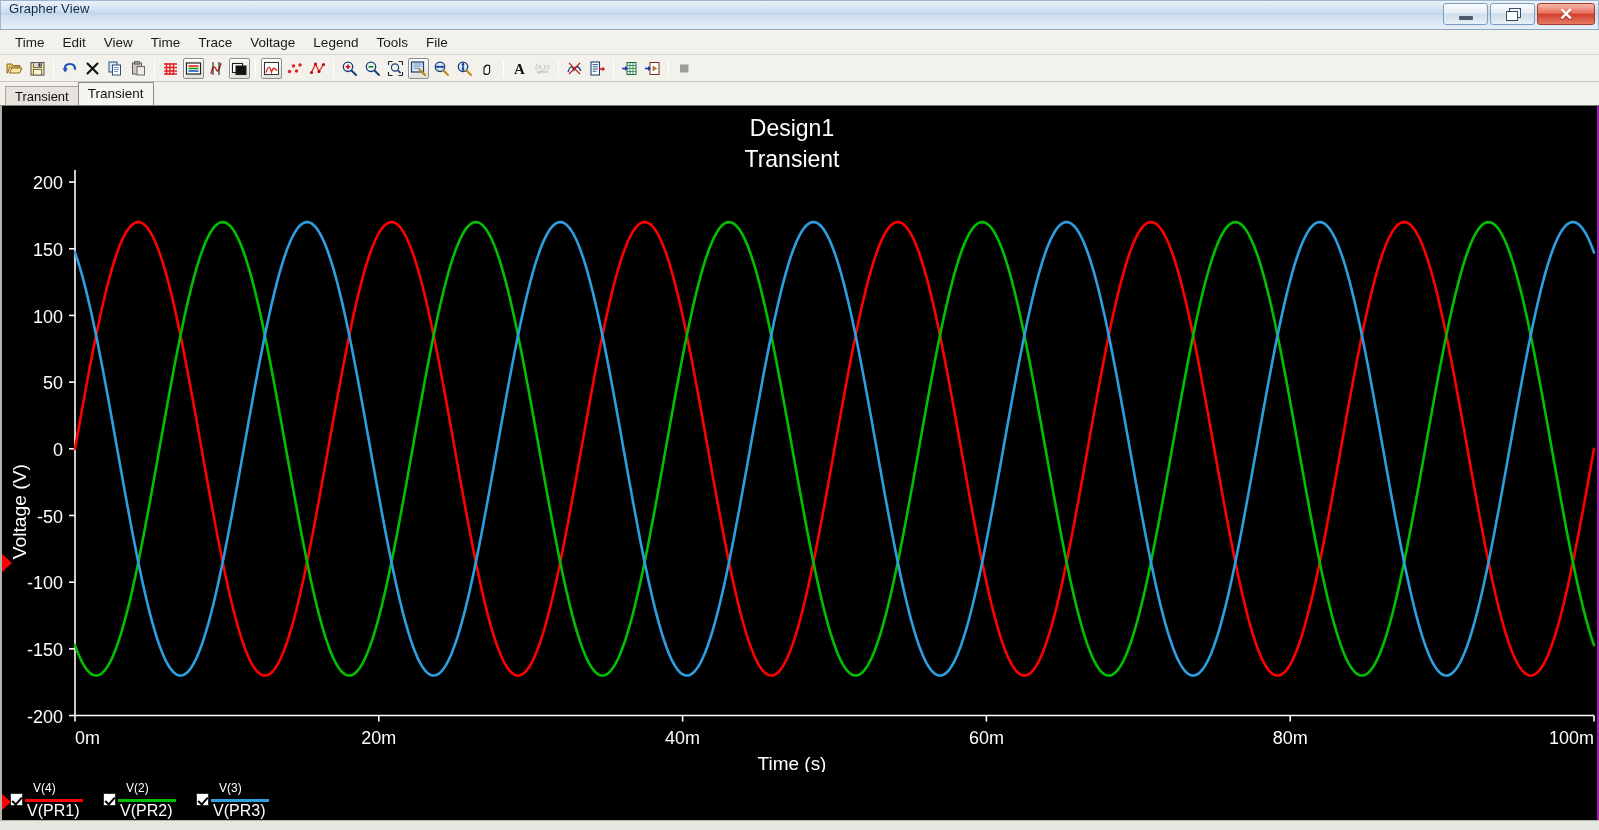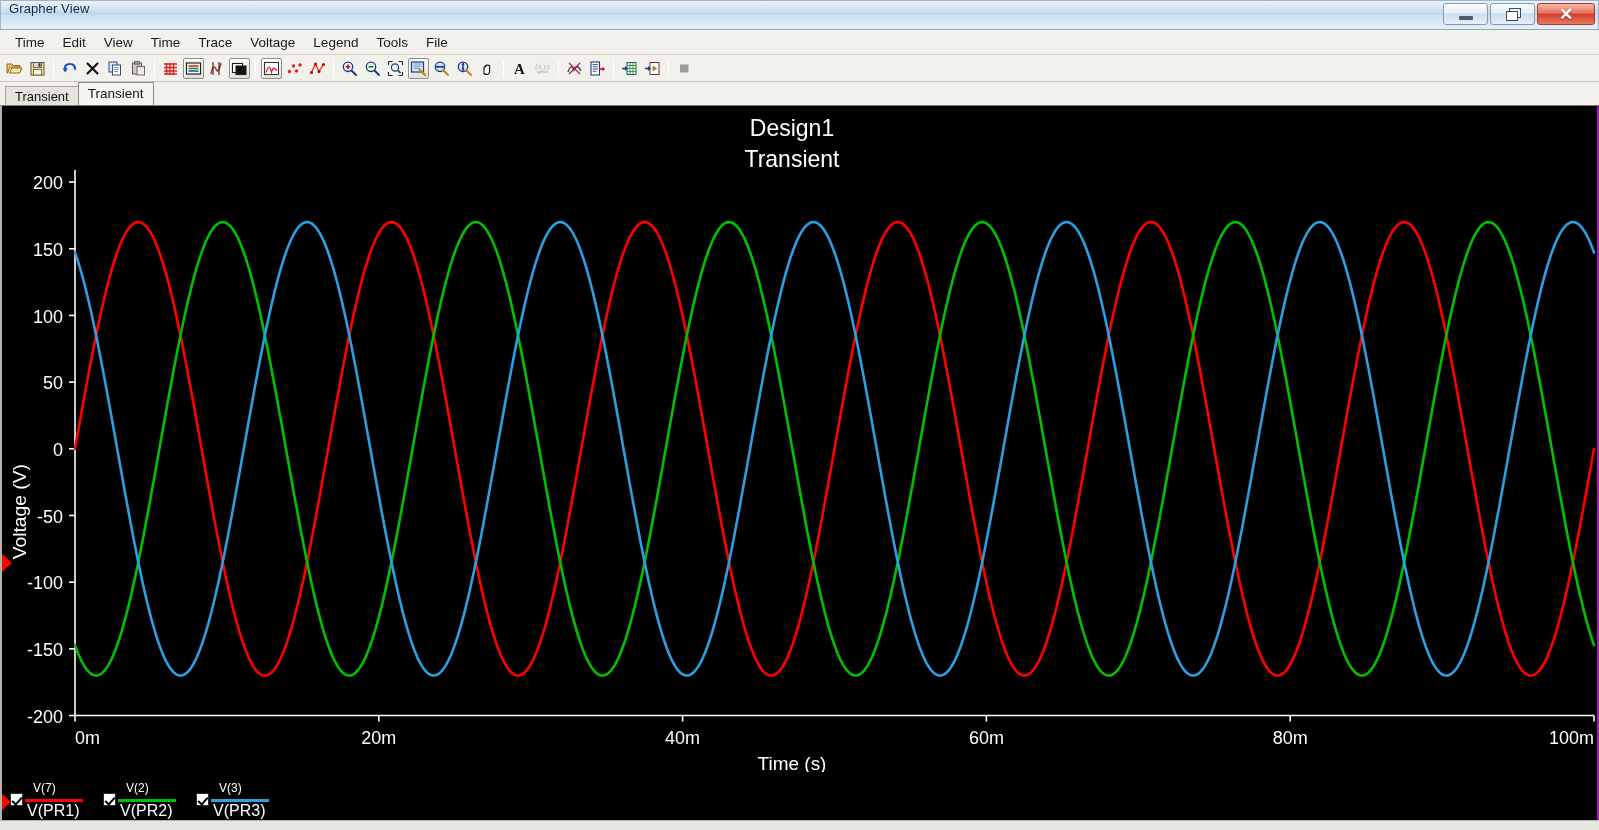--- a/index.html
+++ b/index.html
@@ -522,21 +522,21 @@
     </svg>
 
     <div class="y-axis-marker"></div>
 
     <div class="legendbar">
 
       <div class="legend-entry">
         <span class="lg-arrow"></span>
         <span class="lg-check"></span>
         <span class="lg-labels">
-          <span class="lg-top">V(7)</span>
+          <span class="lg-top">V(4)</span>
           <span class="lg-line" style="background:#ff0000"></span>
           <span class="lg-bot">V(PR1)</span>
         </span>
       </div>
 
       <div class="legend-entry">
         <span class="lg-check"></span>
         <span class="lg-labels">
           <span class="lg-top">V(2)</span>
           <span class="lg-line" style="background:#00c000"></span>

